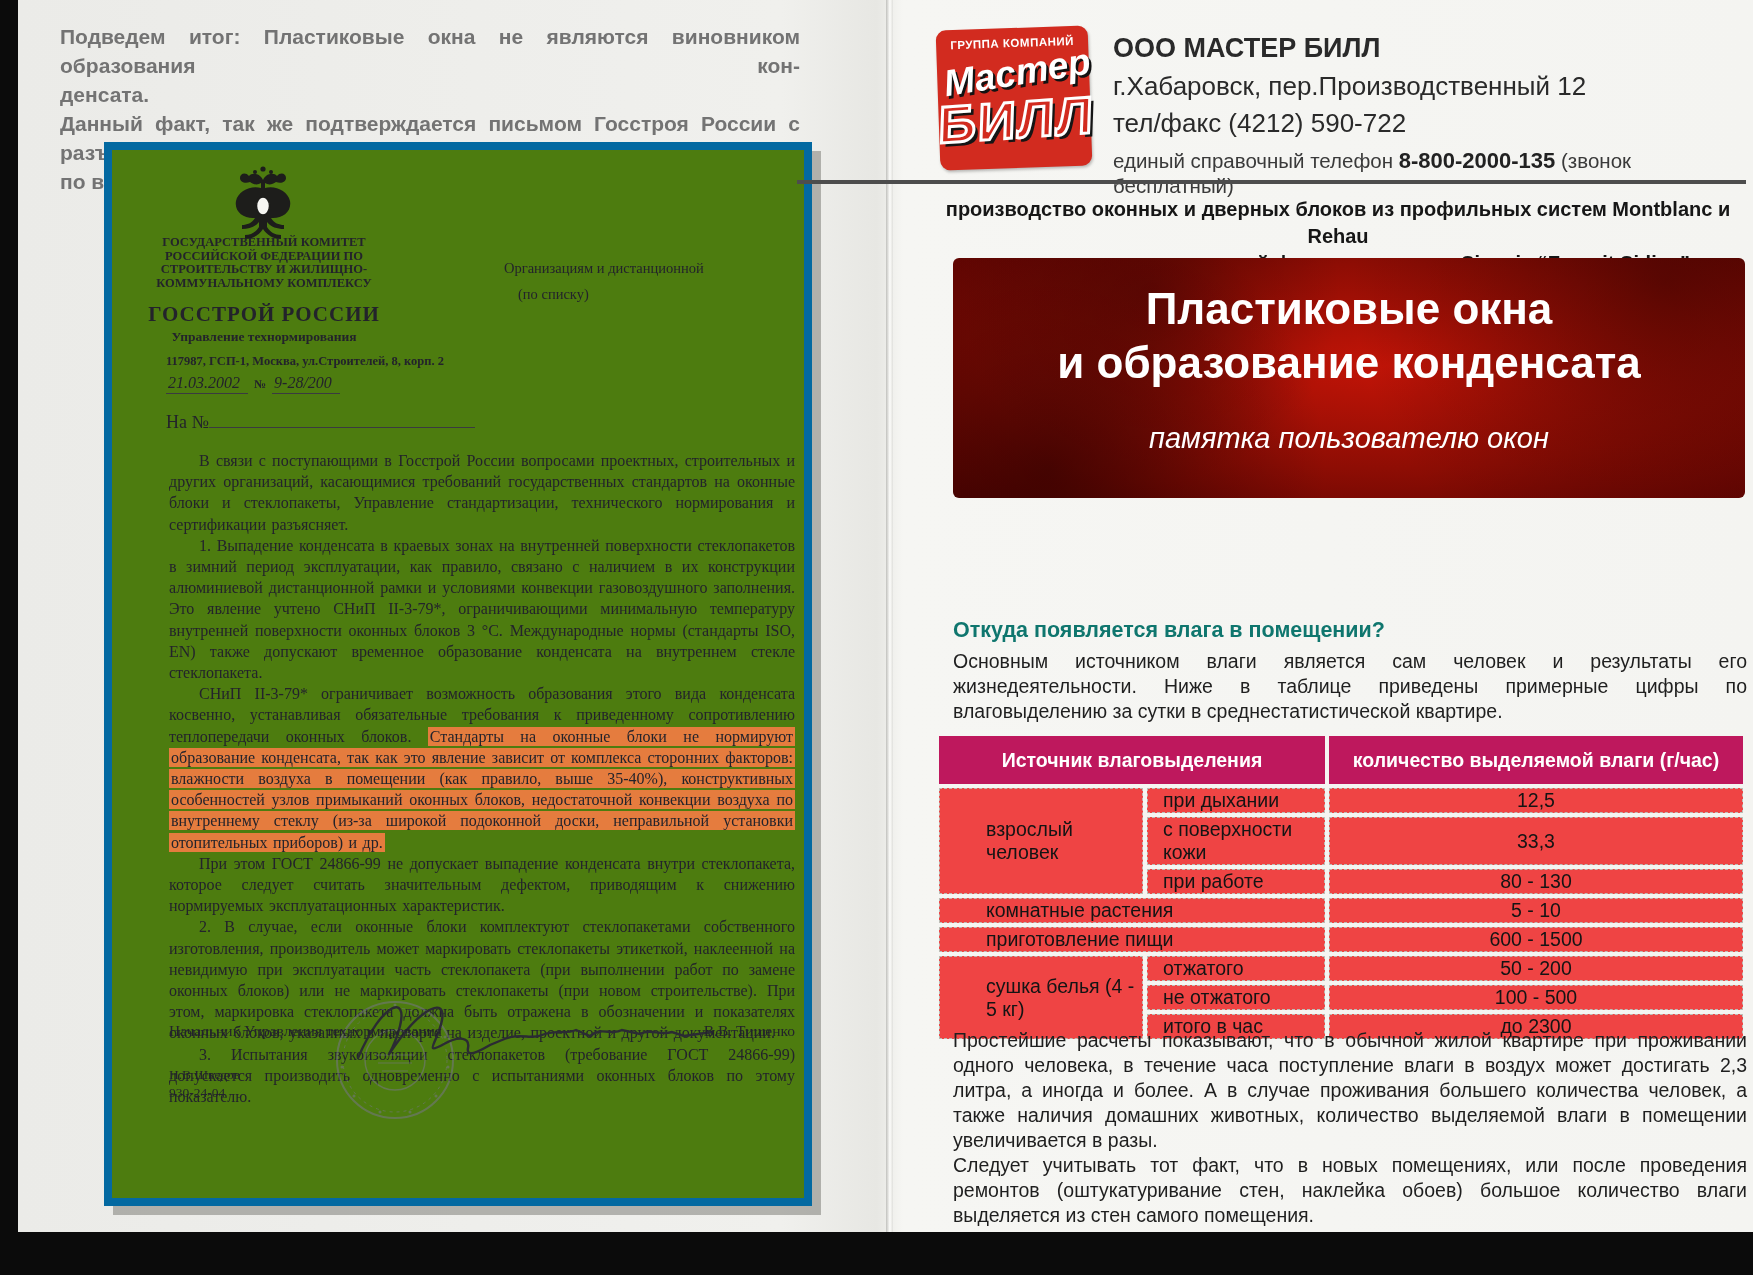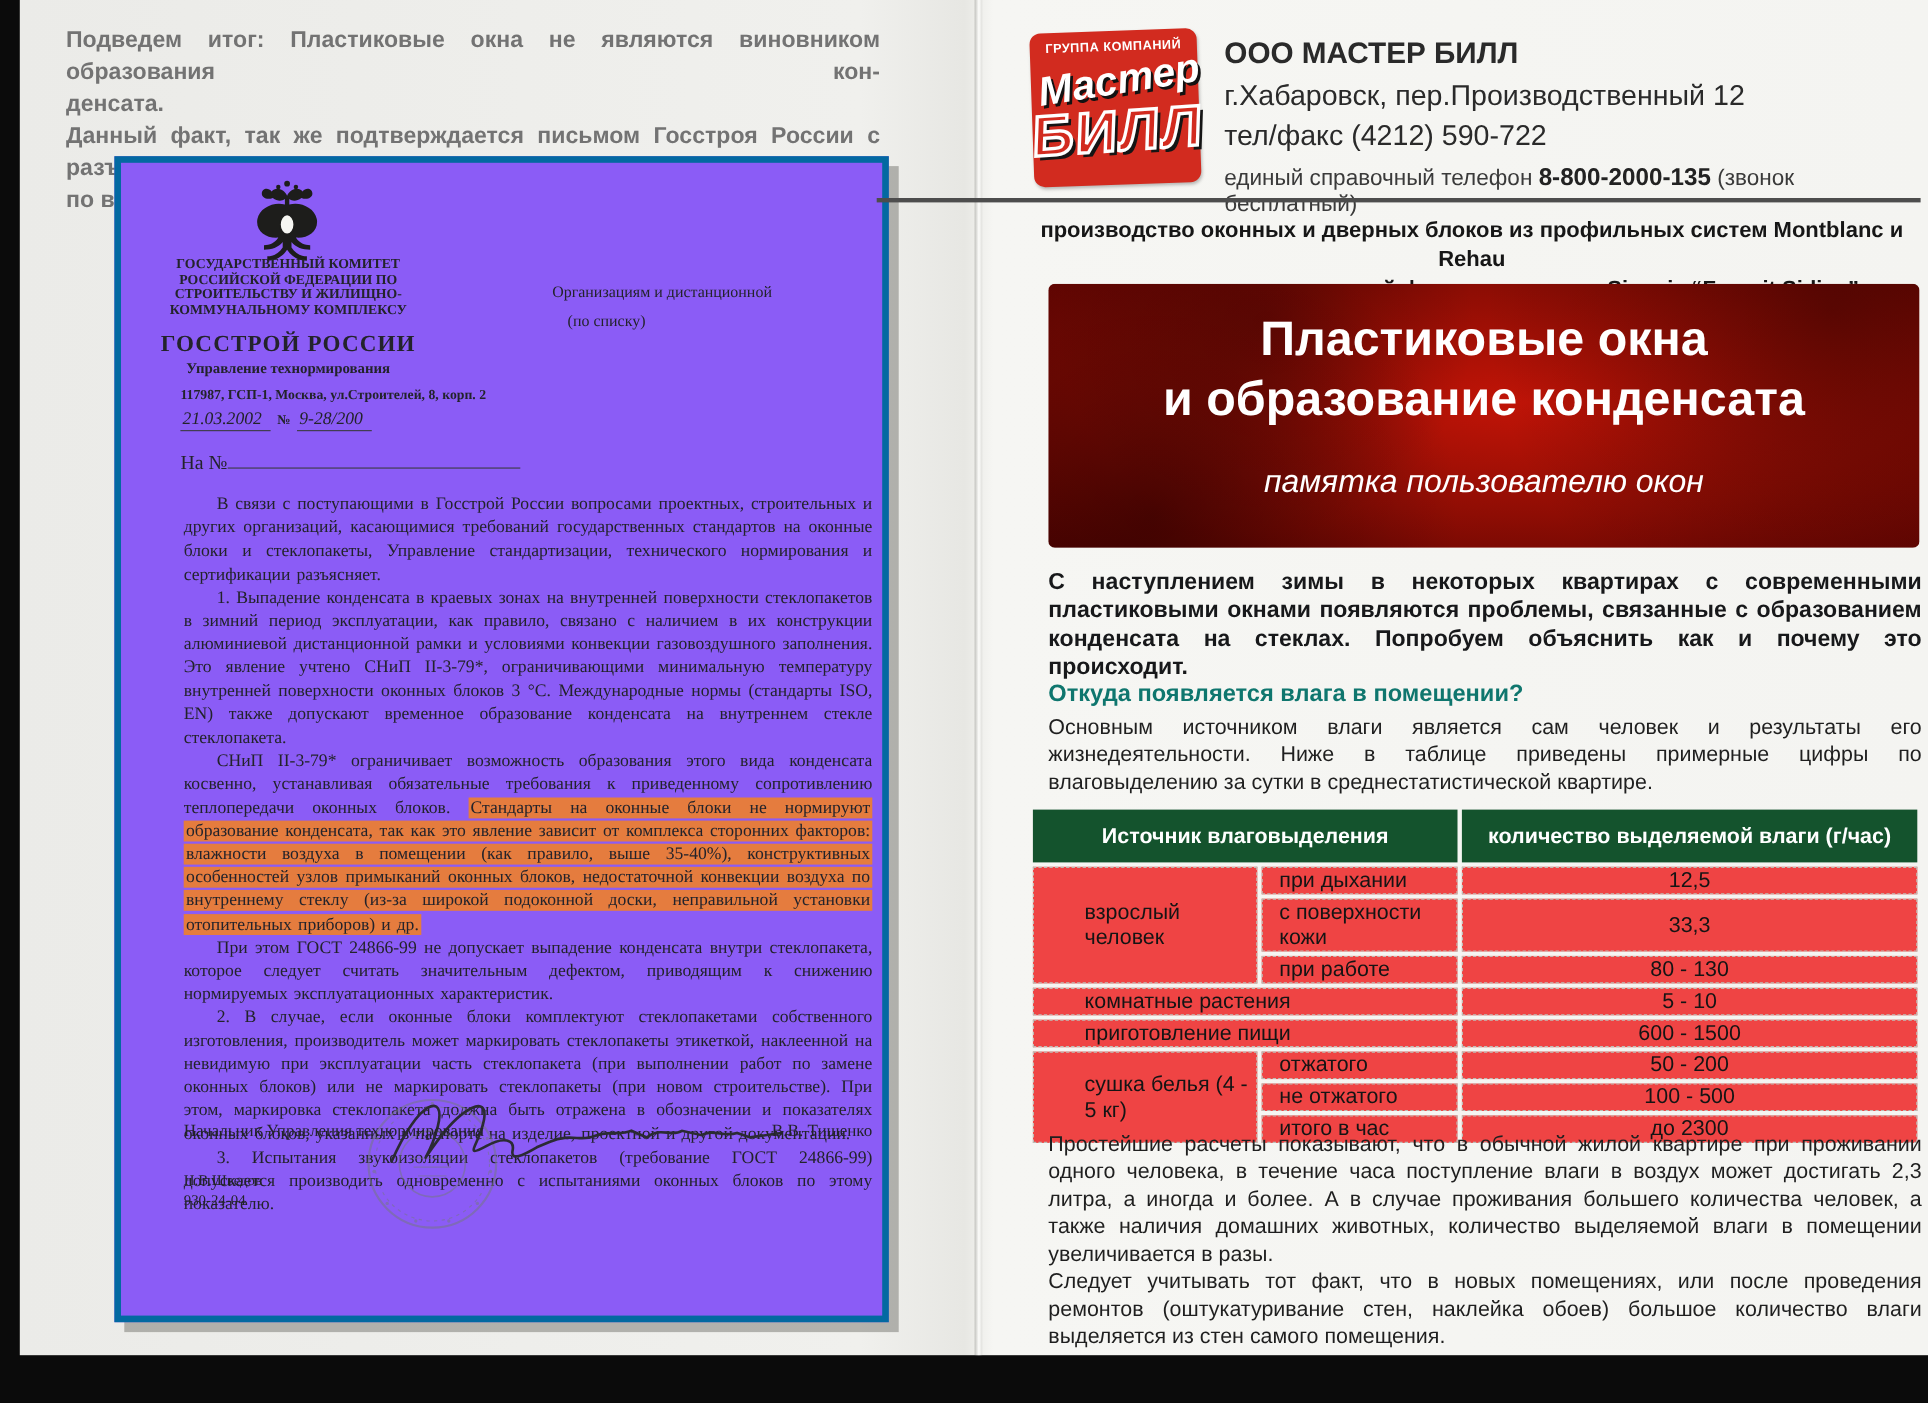--- a/index.html
+++ b/index.html
@@ -6,22 +6,22 @@
   .canvas{position:relative;width:1753px;height:1275px;background:#0b0b0b;overflow:hidden;
           font-family:"Liberation Sans",sans-serif;color:#1c1c1c;}
   .scan{position:absolute;left:18px;top:0;width:1735px;height:1232px;
         background:linear-gradient(90deg,#ebebe8 0%,#f0f0ed 44%,#e7e7e3 49.5%,#f6f6f3 51%,#f4f4f1 100%);}
   .fold{position:absolute;left:886px;top:0;width:7px;height:1232px;
         background:linear-gradient(90deg,rgba(80,80,75,.28),#fdfdfb 55%,rgba(120,120,115,.14));}
   
   .summary{position:absolute;left:60px;top:22px;width:740px;font-weight:bold;
            font-size:21px;line-height:29px;color:#737373;}
   .summary .jl{text-align:justify;text-align-last:justify;}
-  .letter{position:absolute;left:104px;top:142px;width:692px;height:1048px;background:#8b5cf6;
-          border:6px solid #0369a1;box-shadow:9px 9px 0 rgba(115,115,110,.5);
+  .letter{position:absolute;left:104px;top:142px;width:692px;height:1048px;background:#4d7c0f;
+          border:8px solid #0369a1;box-shadow:9px 9px 0 rgba(115,115,110,.5);
           font-family:"Liberation Serif",serif;color:#23232b;}
   .letter .abs{position:absolute;}
   .coat{left:119px;top:14px;}
   .agency{left:40px;top:86px;width:224px;text-align:center;font-weight:bold;
           font-size:12.5px;line-height:13.5px;}
   .addressee1{left:392px;top:110px;font-size:14.5px;}
   .addressee2{left:406px;top:136px;font-size:14.5px;}
   .gosstroy{left:30px;top:152px;width:244px;text-align:center;font-weight:bold;
             font-size:21px;letter-spacing:1px;}
   .department{left:30px;top:179px;width:244px;text-align:center;font-weight:bold;font-size:13.5px;}
@@ -68,21 +68,21 @@
   .banner .t1{position:absolute;top:26px;width:100%;font-size:44px;font-weight:bold;}
   .banner .t2{position:absolute;top:80px;width:100%;font-size:44px;font-weight:bold;}
   .banner .sub{position:absolute;top:164px;width:100%;font-size:29px;font-style:italic;}
   .intro{position:absolute;left:953px;top:516px;width:794px;font-weight:bold;
          font-size:21px;line-height:26px;text-align:justify;color:#17181a;}
   .heading{position:absolute;left:953px;top:618px;font-size:21.5px;font-weight:bold;color:#0f766e;}
   .lead{position:absolute;left:953px;top:649px;width:794px;font-size:19.5px;line-height:25px;
         text-align:justify;color:#1f1f1f;}
   .vap{position:absolute;left:935px;top:732px;width:812px;border-collapse:separate;
        border-spacing:4px;font-size:19.5px;color:#141414;}
-  .vap th{background:#14532d;color:#fff;font-size:19.5px;font-weight:bold;height:48px;
+  .vap th{background:#be185d;color:#fff;font-size:19.5px;font-weight:bold;height:48px;
           text-align:center;line-height:22px;padding:0 10px;}
   .vap td{background:#ef4444;border:1px dashed #bdbdb6;height:23px;padding:0 6px;}
   .vap td.src{padding-left:46px;}
   .vap td.sub{padding-left:15px;}
   .vap td.val{text-align:center;}
   .outro{position:absolute;left:953px;top:1028px;width:794px;font-size:19.5px;line-height:25px;
          text-align:justify;color:#1f1f1f;}
   .outro p{margin:0;}
 </style>
 </head>
@@ -190,21 +190,20 @@
     <div>производство оконных и дверных блоков из профильных систем Montblanc и Rehau</div>
     <div>с использованием запорной фурнитуры марки Sigenia “Favorit Si-line”</div>
   </div>
 
   <div class="banner">
     <div class="t1">Пластиковые окна</div>
     <div class="t2">и образование конденсата</div>
     <div class="sub">памятка пользователю окон</div>
   </div>
 
-  <div class="intro">С наступлением зимы в некоторых квартирах с современными пластиковыми окнами появляются проблемы, связанные с образованием конденсата на стеклах. Попробуем объяснить как и почему это происходит.</div>
   <div class="heading">Откуда появляется влага в помещении?</div>
   <div class="lead">Основным источником влаги является сам человек и результаты его жизнедеятельности. Ниже в таблице приведены примерные цифры по влаговыделению за сутки в среднестатистической квартире.</div>
 
   <table class="vap">
     <colgroup>
         <col style="width:204px">
         <col style="width:178px">
         <col style="width:414px">
       </colgroup>
     <tbody>

